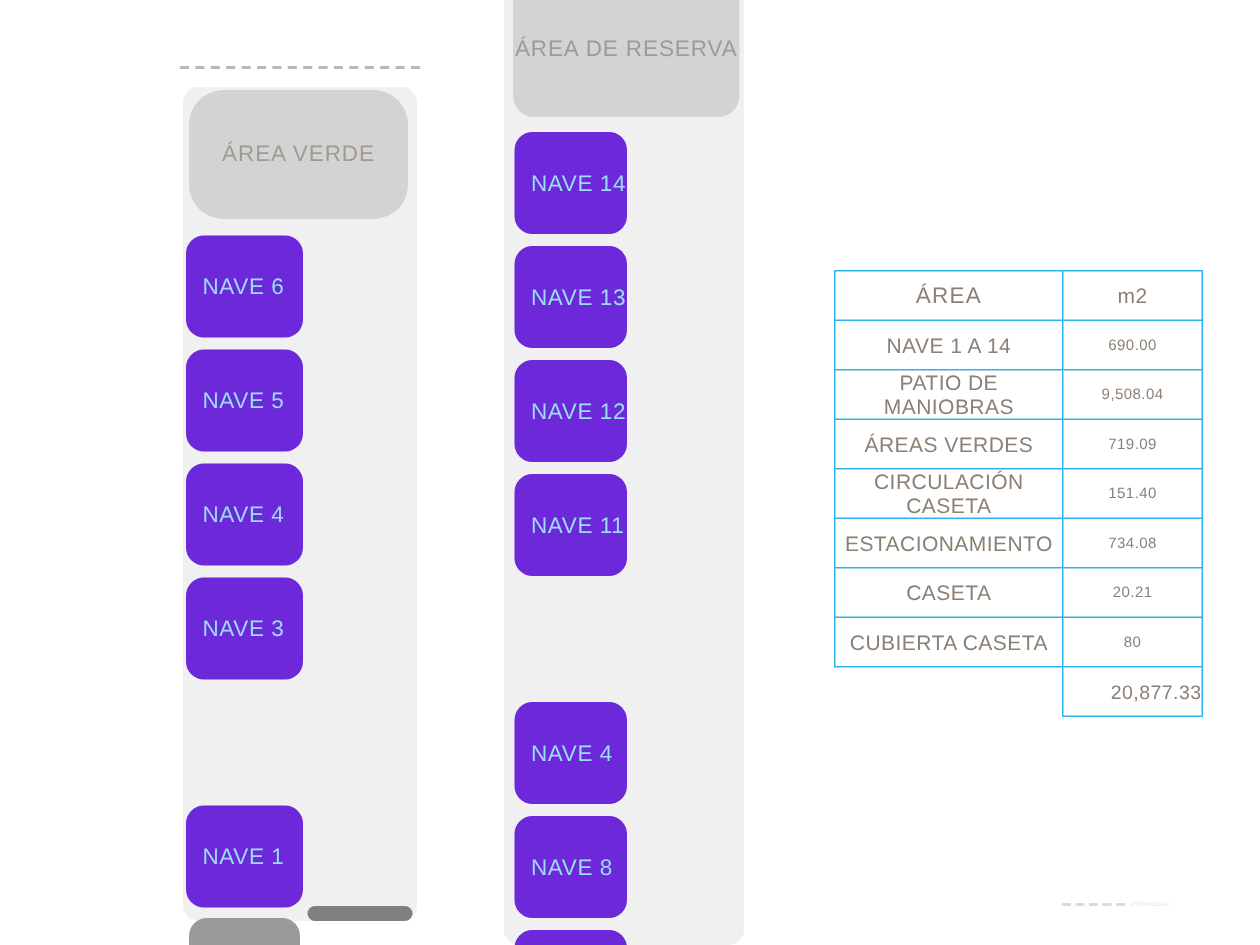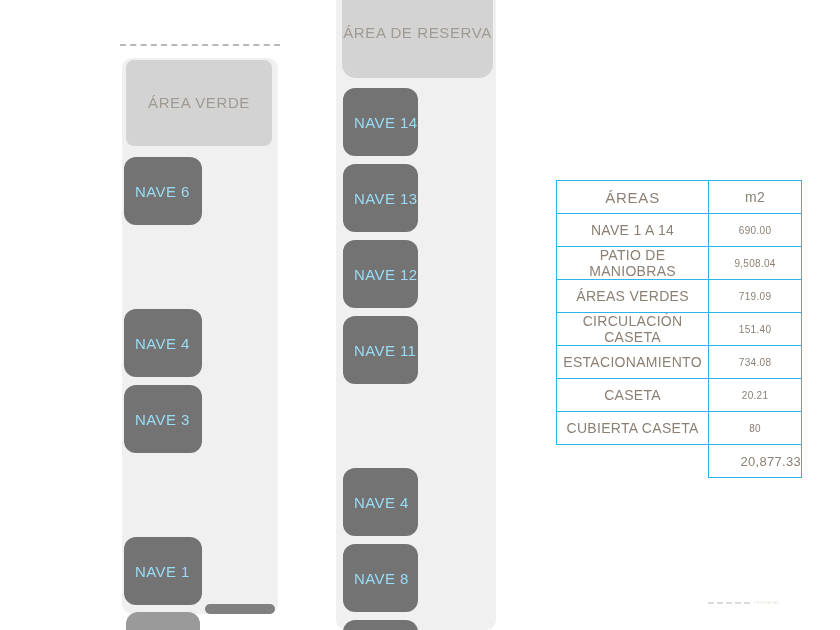--- a/index.html
+++ b/index.html
@@ -25,35 +25,35 @@
     background:#f0f0f0;
     border-radius:10px;
   }
   #lot-left{left:122px;top:58px;width:156px;height:556px;}
   #lot-mid{left:336px;top:-14px;width:160px;height:644px;border-radius:0 0 10px 10px;}
 
   
   .gray-block{
     position:absolute;
     background:#d3d3d3;
-    border-radius:8px;
+    border-radius:23px;
     display:flex;align-items:center;justify-content:center;
     text-align:center;
     color:#a09a92;
     font-size:15px;
     letter-spacing:.6px;
     line-height:1.45;
   }
   #area-verde{left:126px;top:60px;width:146px;height:86px;}
   #area-reserva{left:342px;top:-12px;width:151px;height:90px;border-radius:0 0 14px 14px;}
 
   
   .nave{
     position:absolute;
-    background:#737373;
+    background:#6d28d9;
     border-radius:12px;
     display:flex;align-items:center;
     padding-left:11px;
     box-sizing:border-box;
     color:#9adcf6;
     font-size:15px;
     letter-spacing:.4px;
     height:68px;
   }
   .nave.left{left:124px;width:78px;}
@@ -114,39 +114,40 @@
 
   <div class="lot-panel" id="lot-left"></div>
 
   <div class="lot-panel" id="lot-mid"></div>
 
   <div class="gray-block" id="area-verde">ÁREA VERDE</div>
 
   <div class="gray-block" id="area-reserva">ÁREA DE RESERVA</div>
 
   <div class="nave left" style="top:157px">NAVE 6</div>
+  <div class="nave left" style="top:233px">NAVE 5</div>
   <div class="nave left" style="top:309px">NAVE 4</div>
   <div class="nave left" style="top:385px">NAVE 3</div>
   <div class="nave left" style="top:537px">NAVE 1</div>
 
   <div class="nave mid" style="top:88px">NAVE 14</div>
   <div class="nave mid" style="top:164px">NAVE 13</div>
   <div class="nave mid" style="top:240px">NAVE 12</div>
   <div class="nave mid" style="top:316px">NAVE 11</div>
   <div class="nave mid" style="top:468px">NAVE 4</div>
   <div class="nave mid" style="top:544px">NAVE 8</div>
   <div class="nave mid" style="top:620px">NAVE 7</div>
 
   <div id="bottom-gray-block"></div>
   <div id="bottom-gray-bar"></div>
 
   <table id="areas-table">
     <tbody>
       <tr class="header">
-        <td class="label">ÁREAS</td>
+        <td class="label">ÁREA</td>
         <td class="value">m2</td>
       </tr>
       <tr>
         <td class="label">NAVE 1 A 14</td>
         <td class="value">690.00</td>
       </tr>
       <tr>
         <td class="label">PATIO DE MANIOBRAS</td>
         <td class="value">9,508.04</td>
       </tr>

